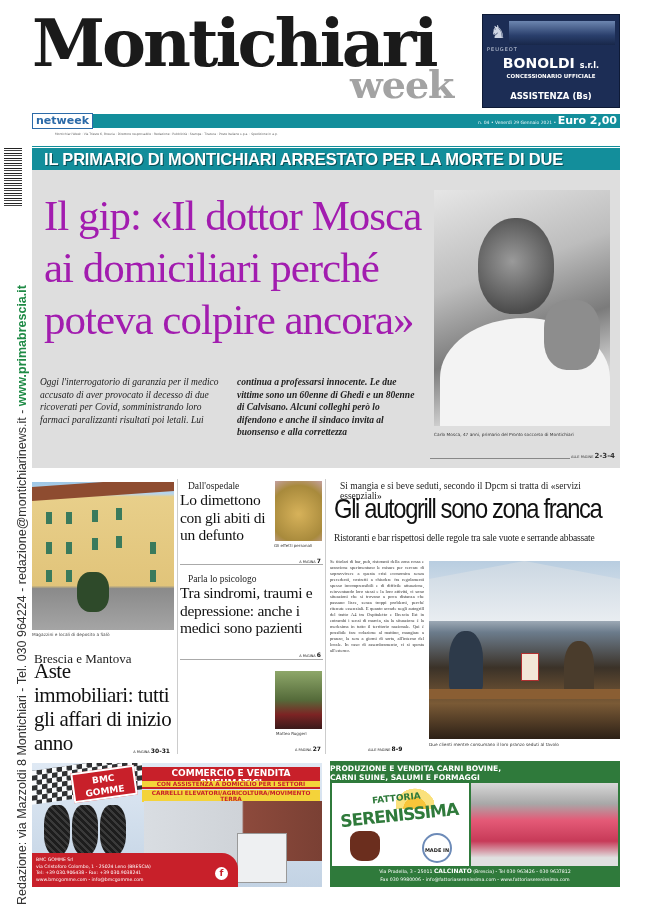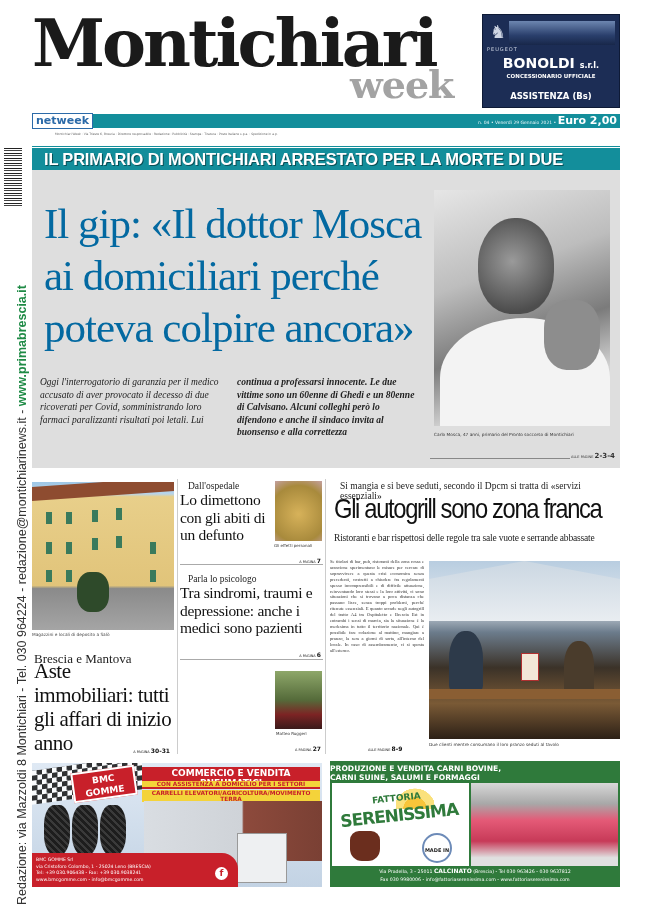--- a/index.html
+++ b/index.html
@@ -26,21 +26,21 @@
   .rule-top { position: absolute; left: 32px; top: 146px; width: 588px; height: 1px; background: #138e9b; }
 
   
   .barcode { position: absolute; left: 4px; top: 148px; width: 18px; height: 60px; background: repeating-linear-gradient(180deg,#222 0 1px,#fff 1px 2px,#444 2px 3px,#fff 3px 5px); }
   .side-text { position: absolute; left: 15px; top: 905px; transform-origin: 0 0; transform: rotate(-90deg); white-space: nowrap; font-family: "Liberation Sans", sans-serif; font-size: 12.5px; color: #333; }
   .side-text .site { color: #1e8a45; font-weight: bold; }
 
   
   .kicker { position: absolute; left: 32px; top: 148px; width: 588px; height: 22px; background: #138e9b; color: #fff; font-family: "Liberation Sans", sans-serif; font-weight: bold; font-size: 16.5px; line-height: 22px; padding-left: 12px; letter-spacing: -0.2px; text-shadow: 1px 1px 0 #0a4f57; }
   .lead-box { position: absolute; left: 32px; top: 170px; width: 588px; height: 298px; background: #dedede; }
-  .lead-headline { position: absolute; left: 44px; top: 198px; width: 385px; font-family: "Liberation Serif", serif; font-size: 43px; line-height: 52px; letter-spacing: -1px; color: #0369a1; }
+  .lead-headline { position: absolute; left: 44px; top: 190px; width: 385px; font-family: "Liberation Serif", serif; font-size: 43px; line-height: 52px; letter-spacing: -1px; color: #a21caf; }
   .lead-body { position: absolute; top: 376px; width: 180px; font-style: italic; font-size: 9.5px; line-height: 12.5px; color: #222; }
   .lead-body.c1 { left: 40px; }
   .lead-body.c2 { left: 237px; font-weight: bold; }
   .lead-photo { position: absolute; left: 434px; top: 190px; width: 176px; height: 236px; background: linear-gradient(160deg,#e6e6e6 0%,#bdbdbd 35%,#7b7b7b 60%,#d2d2d2 80%,#efefef 100%); overflow: hidden; }
   .lead-photo .head { position: absolute; left: 44px; top: 28px; width: 76px; height: 96px; border-radius: 48% 48% 44% 44%; background: radial-gradient(circle at 45% 45%,#9a9a9a,#4d4d4d 75%); }
   .lead-photo .coat { position: absolute; left: 6px; top: 128px; width: 170px; height: 120px; background: #f3f3f3; border-radius: 50% 50% 0 0; }
   .lead-photo .hand { position: absolute; left: 110px; top: 110px; width: 56px; height: 70px; background: #8d8d8d; border-radius: 40%; }
   .lead-caption { position: absolute; left: 434px; top: 432px; font-family: "DejaVu Sans", sans-serif; font-size: 4.3px; color: #333; }
   .lead-ref { position: absolute; right: 34px; top: 452px; font-family: "DejaVu Sans", sans-serif; font-size: 3.5px; color: #333; }
   .lead-ref b { font-size: 7px; }

